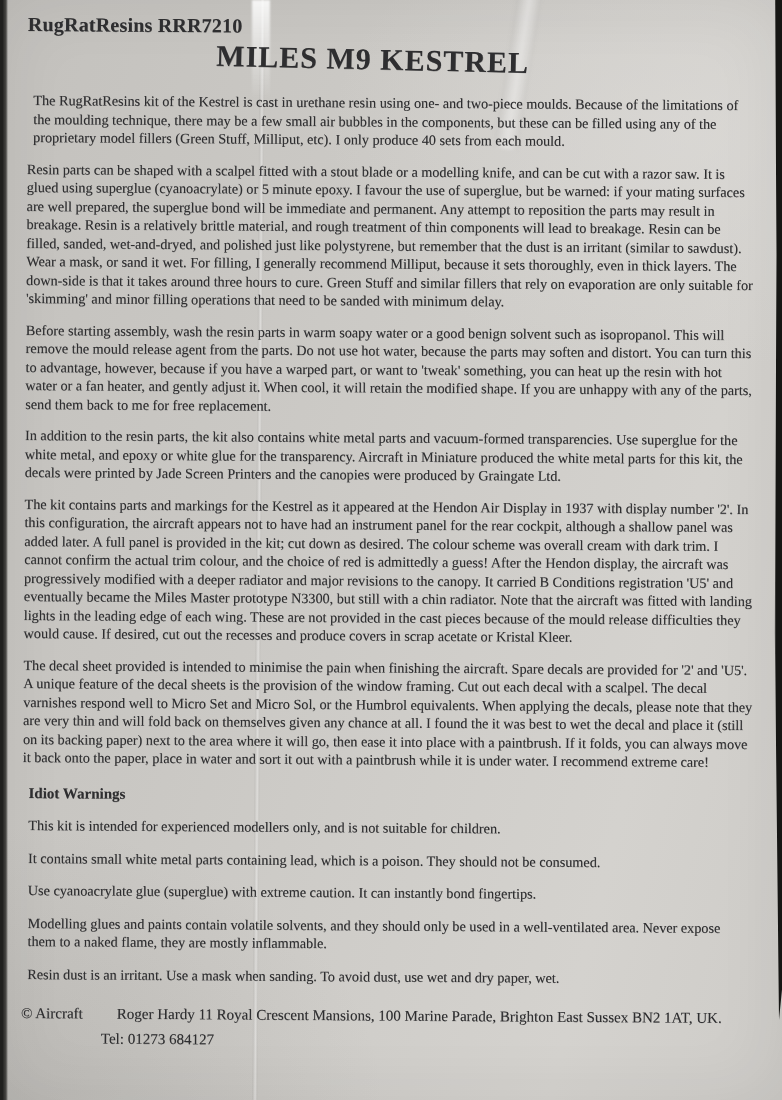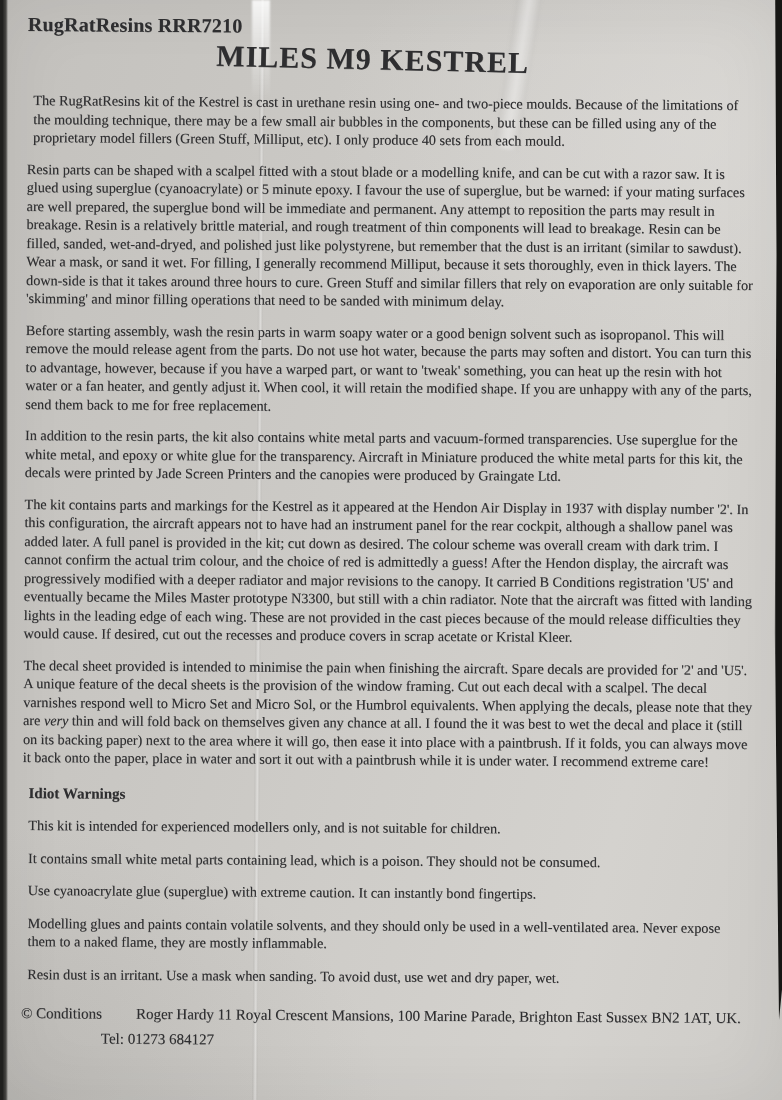--- a/index.html
+++ b/index.html
@@ -49,21 +49,21 @@
   }
   .catalog{font-size:20px;line-height:24px;font-weight:600;margin:2px 0 0 2px;letter-spacing:0.2px;}
   .title{
     text-align:center;font-size:30px;line-height:38px;font-weight:bold;letter-spacing:1px;
     margin:2px 40px 0 0;transform:rotate(0.9deg);
   }
   .para{margin:13px 2px 0 2px;}
   .para.first{margin-top:15px;margin-left:8px;}
   .warn-heading{margin:17px 2px 0 8px;font-weight:bold;font-size:15px;}
   .warn-item{margin:14px 2px 0 8px;}
-  .it{font-style:italic;}
+  .it{}
   .footer{margin:20px 0 0 2px;font-size:15px;line-height:20px;}
   .footer-line1{display:flex;gap:34px;}
   .footer-line2{margin-left:80px;margin-top:5px;}
 </style>
 </head>
 <body>
 
 <div class="paper">
   <div class="crease-vertical"></div>
   <div class="crease-vertical-top"></div>
@@ -85,18 +85,18 @@
 
   <div class="warn-heading">Idiot Warnings</div>
   <p class="warn-item">This kit is intended for experienced modellers only, and is not suitable for children.</p>
   <p class="warn-item">It contains small white metal parts containing lead, which is a poison.  They should not be consumed.</p>
   <p class="warn-item">Use cyanoacrylate glue (superglue) with extreme caution.  It can instantly bond fingertips.</p>
   <p class="warn-item">Modelling glues and paints contain volatile solvents, and they should only be used in a well-ventilated area. Never expose them to a naked flame, they are mostly inflammable.</p>
   <p class="warn-item">Resin dust is an irritant.  Use a mask when sanding.  To avoid dust, use wet and dry paper, wet.</p>
 
   <div class="footer">
     <div class="footer-line1">
-      <span>© Conditions</span>
+      <span>© Aircraft</span>
       <span>Roger Hardy 11 Royal Crescent Mansions, 100 Marine Parade, Brighton  East Sussex BN2 1AT,  UK.</span>
     </div>
     <div class="footer-line2">Tel:  01273 684127</div>
   </div>
 </div>
 
 </body></html>

